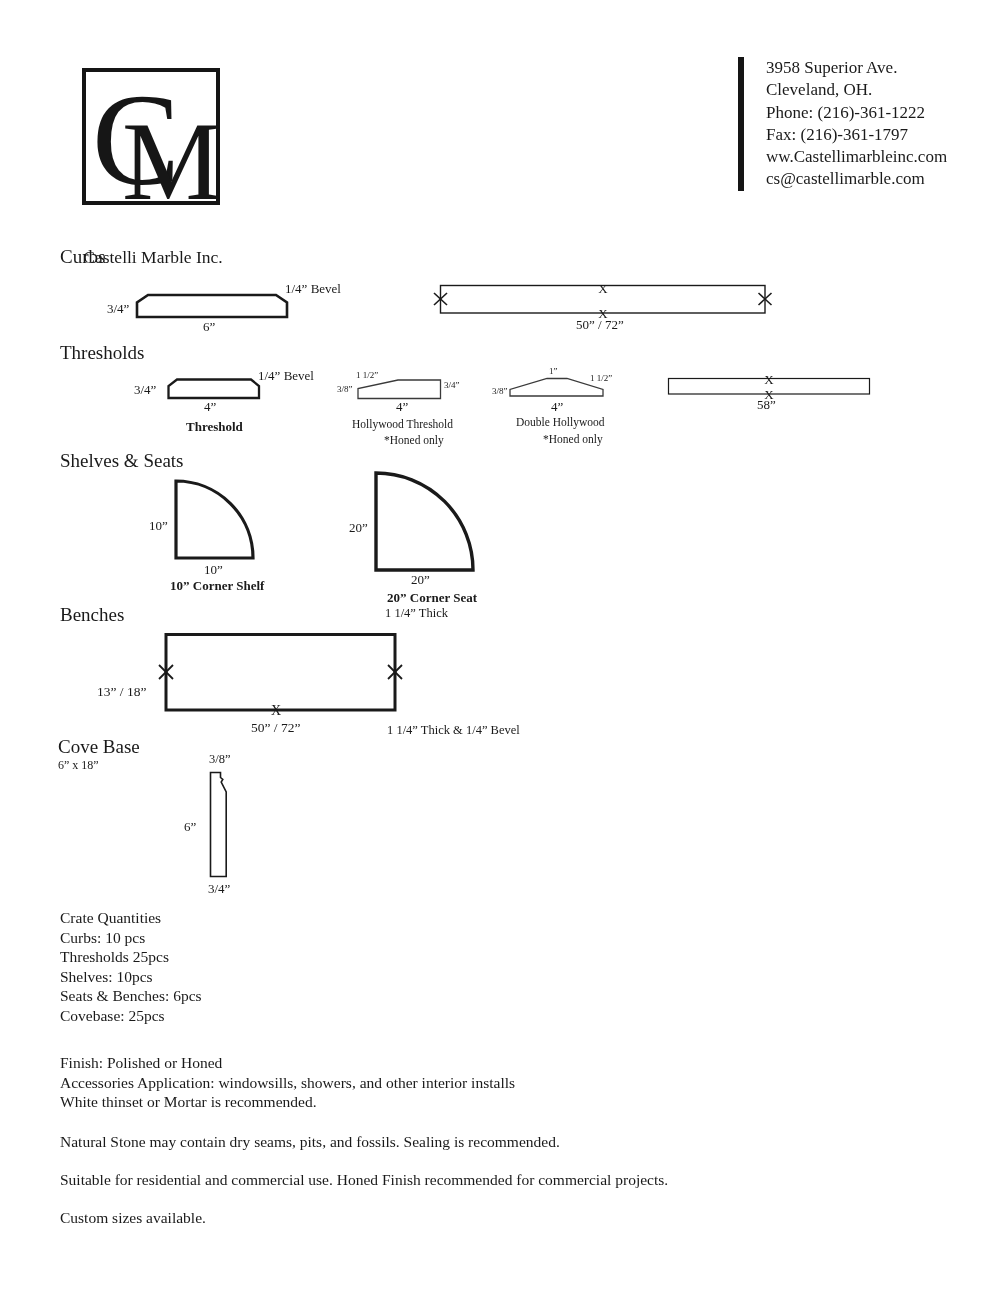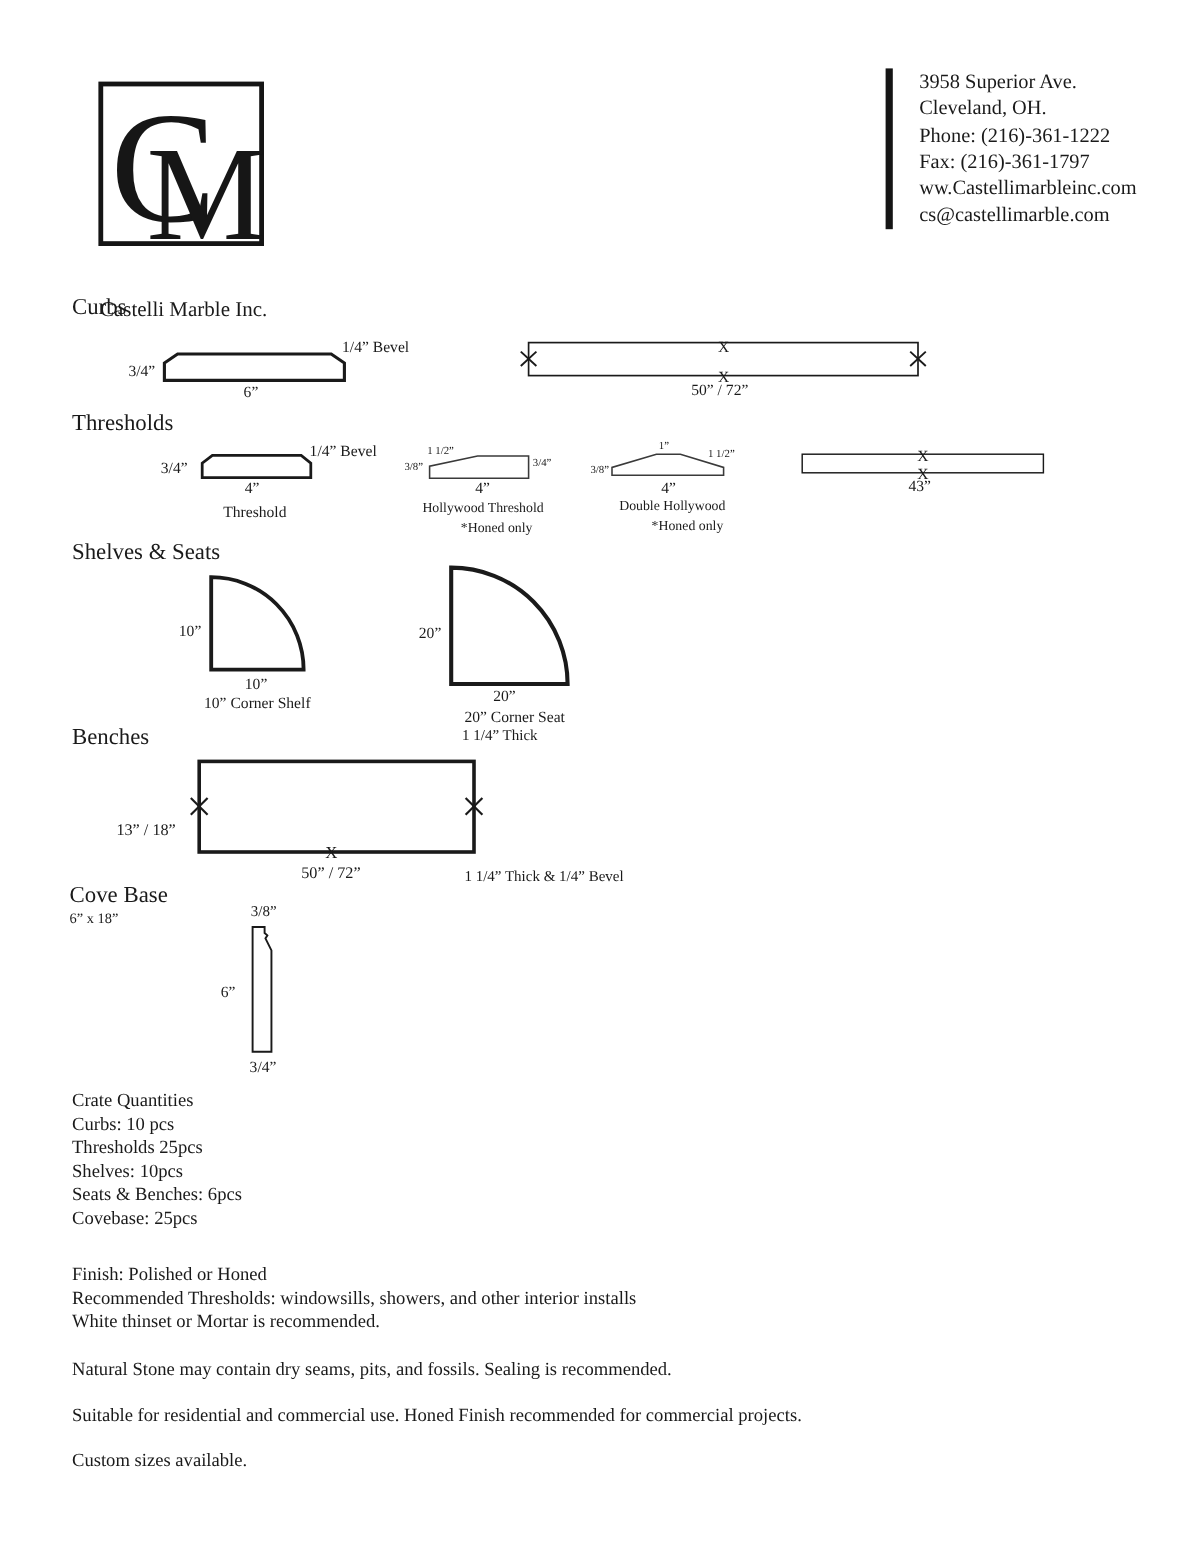--- a/index.html
+++ b/index.html
@@ -8,21 +8,21 @@
     color:#1a1a1a; font-family:"Liberation Serif", serif; overflow:hidden;
   }
   .abs { position:absolute; white-space:nowrap; }
   .heading { font-size:19px; }
   .title { text-align:center; font-size:30px; line-height:43px; }
   .contact { font-size:17px; line-height:22.3px; border-left:6px solid #151515; padding-left:9px; }
   .dim { font-size:13px; }
   .dim-md { font-size:13.5px; }
   .dim-sm { font-size:9px; }
   .dim-xs { font-size:12.5px; }
-  .cap { font-size:13px; }
+  .cap { font-size:13px;font-weight:bold; }
   .cap-sm { font-size:11.5px; }
   .body-text { font-size:15.5px; line-height:19.6px; }
   .logo-caption { font-size:17.5px; text-align:center;margin-top:40px; }
   svg { overflow:visible; display:block; }
   .ln { fill:none; stroke:#1a1a1a; }
   .ln-thin { fill:none; stroke:#3a3a3a; }
   .xmark { font-size:13px; fill:#1a1a1a; font-family:"Liberation Serif", serif; }
   .xmark-lg { font-size:14px; fill:#1a1a1a; font-family:"Liberation Serif", serif; }
   .mono { fill:#161616; font-family:"Liberation Serif", serif; }
 </style>
@@ -114,21 +114,21 @@
   <span class="abs cap-sm" style="left:516px; top:416px;">Double Hollywood</span>
   <span class="abs cap-sm" style="left:543px; top:433px;">*Honed only</span>
 
   <div class="abs" style="left:666px; top:368px;">
     <svg width="206" height="34">
       <rect class="ln" stroke-width="1.2" x="2.5" y="10.5" width="201" height="15.5"></rect>
       <text class="xmark" x="103" y="16" text-anchor="middle">X</text>
       <text class="xmark" x="103" y="31" text-anchor="middle">X</text>
     </svg>
   </div>
-  <span class="abs dim" style="left:757px; top:397px;">43”</span>
+  <span class="abs dim" style="left:757px; top:397px;">58”</span>
 
   <div class="abs heading" style="left:60px; top:450px;">Shelves &amp; Seats</div>
 
   <div class="abs" style="left:173px; top:477px;">
     <svg width="84" height="84">
       <path class="ln" stroke-width="3.2" d="M 3 81 L 3 4 A 77 77 0 0 1 80 81 Z"></path>
     </svg>
   </div>
   <span class="abs dim" style="left:149px; top:518px;">10”</span>
   <span class="abs dim" style="left:204px; top:562px;">10”</span>
@@ -180,20 +180,20 @@
     <div>Crate Quantities</div>
     <div>Curbs: 10 pcs</div>
     <div>Thresholds 25pcs</div>
     <div>Shelves: 10pcs</div>
     <div>Seats &amp; Benches: 6pcs</div>
     <div>Covebase: 25pcs</div>
   </div>
 
   <div class="abs body-text" style="left:60px; top:1053px;">
     <div>Finish: Polished or Honed</div>
-    <div>Recommended Thresholds: windowsills, showers, and other interior installs</div>
+    <div>Accessories Application: windowsills, showers, and other interior installs</div>
     <div>White thinset or Mortar is recommended.</div>
   </div>
   <div class="abs body-text" style="left:60px; top:1170px;">Suitable for residential and commercial use. Honed Finish recommended for commercial projects.</div>
   <div class="abs body-text" style="left:60px; top:1132px;">Natural Stone may contain dry seams, pits, and fossils. Sealing is recommended.</div>
   <div class="abs body-text" style="left:60px; top:1208px;">Custom sizes available.</div>
 
 </div>
 
 </body></html>

